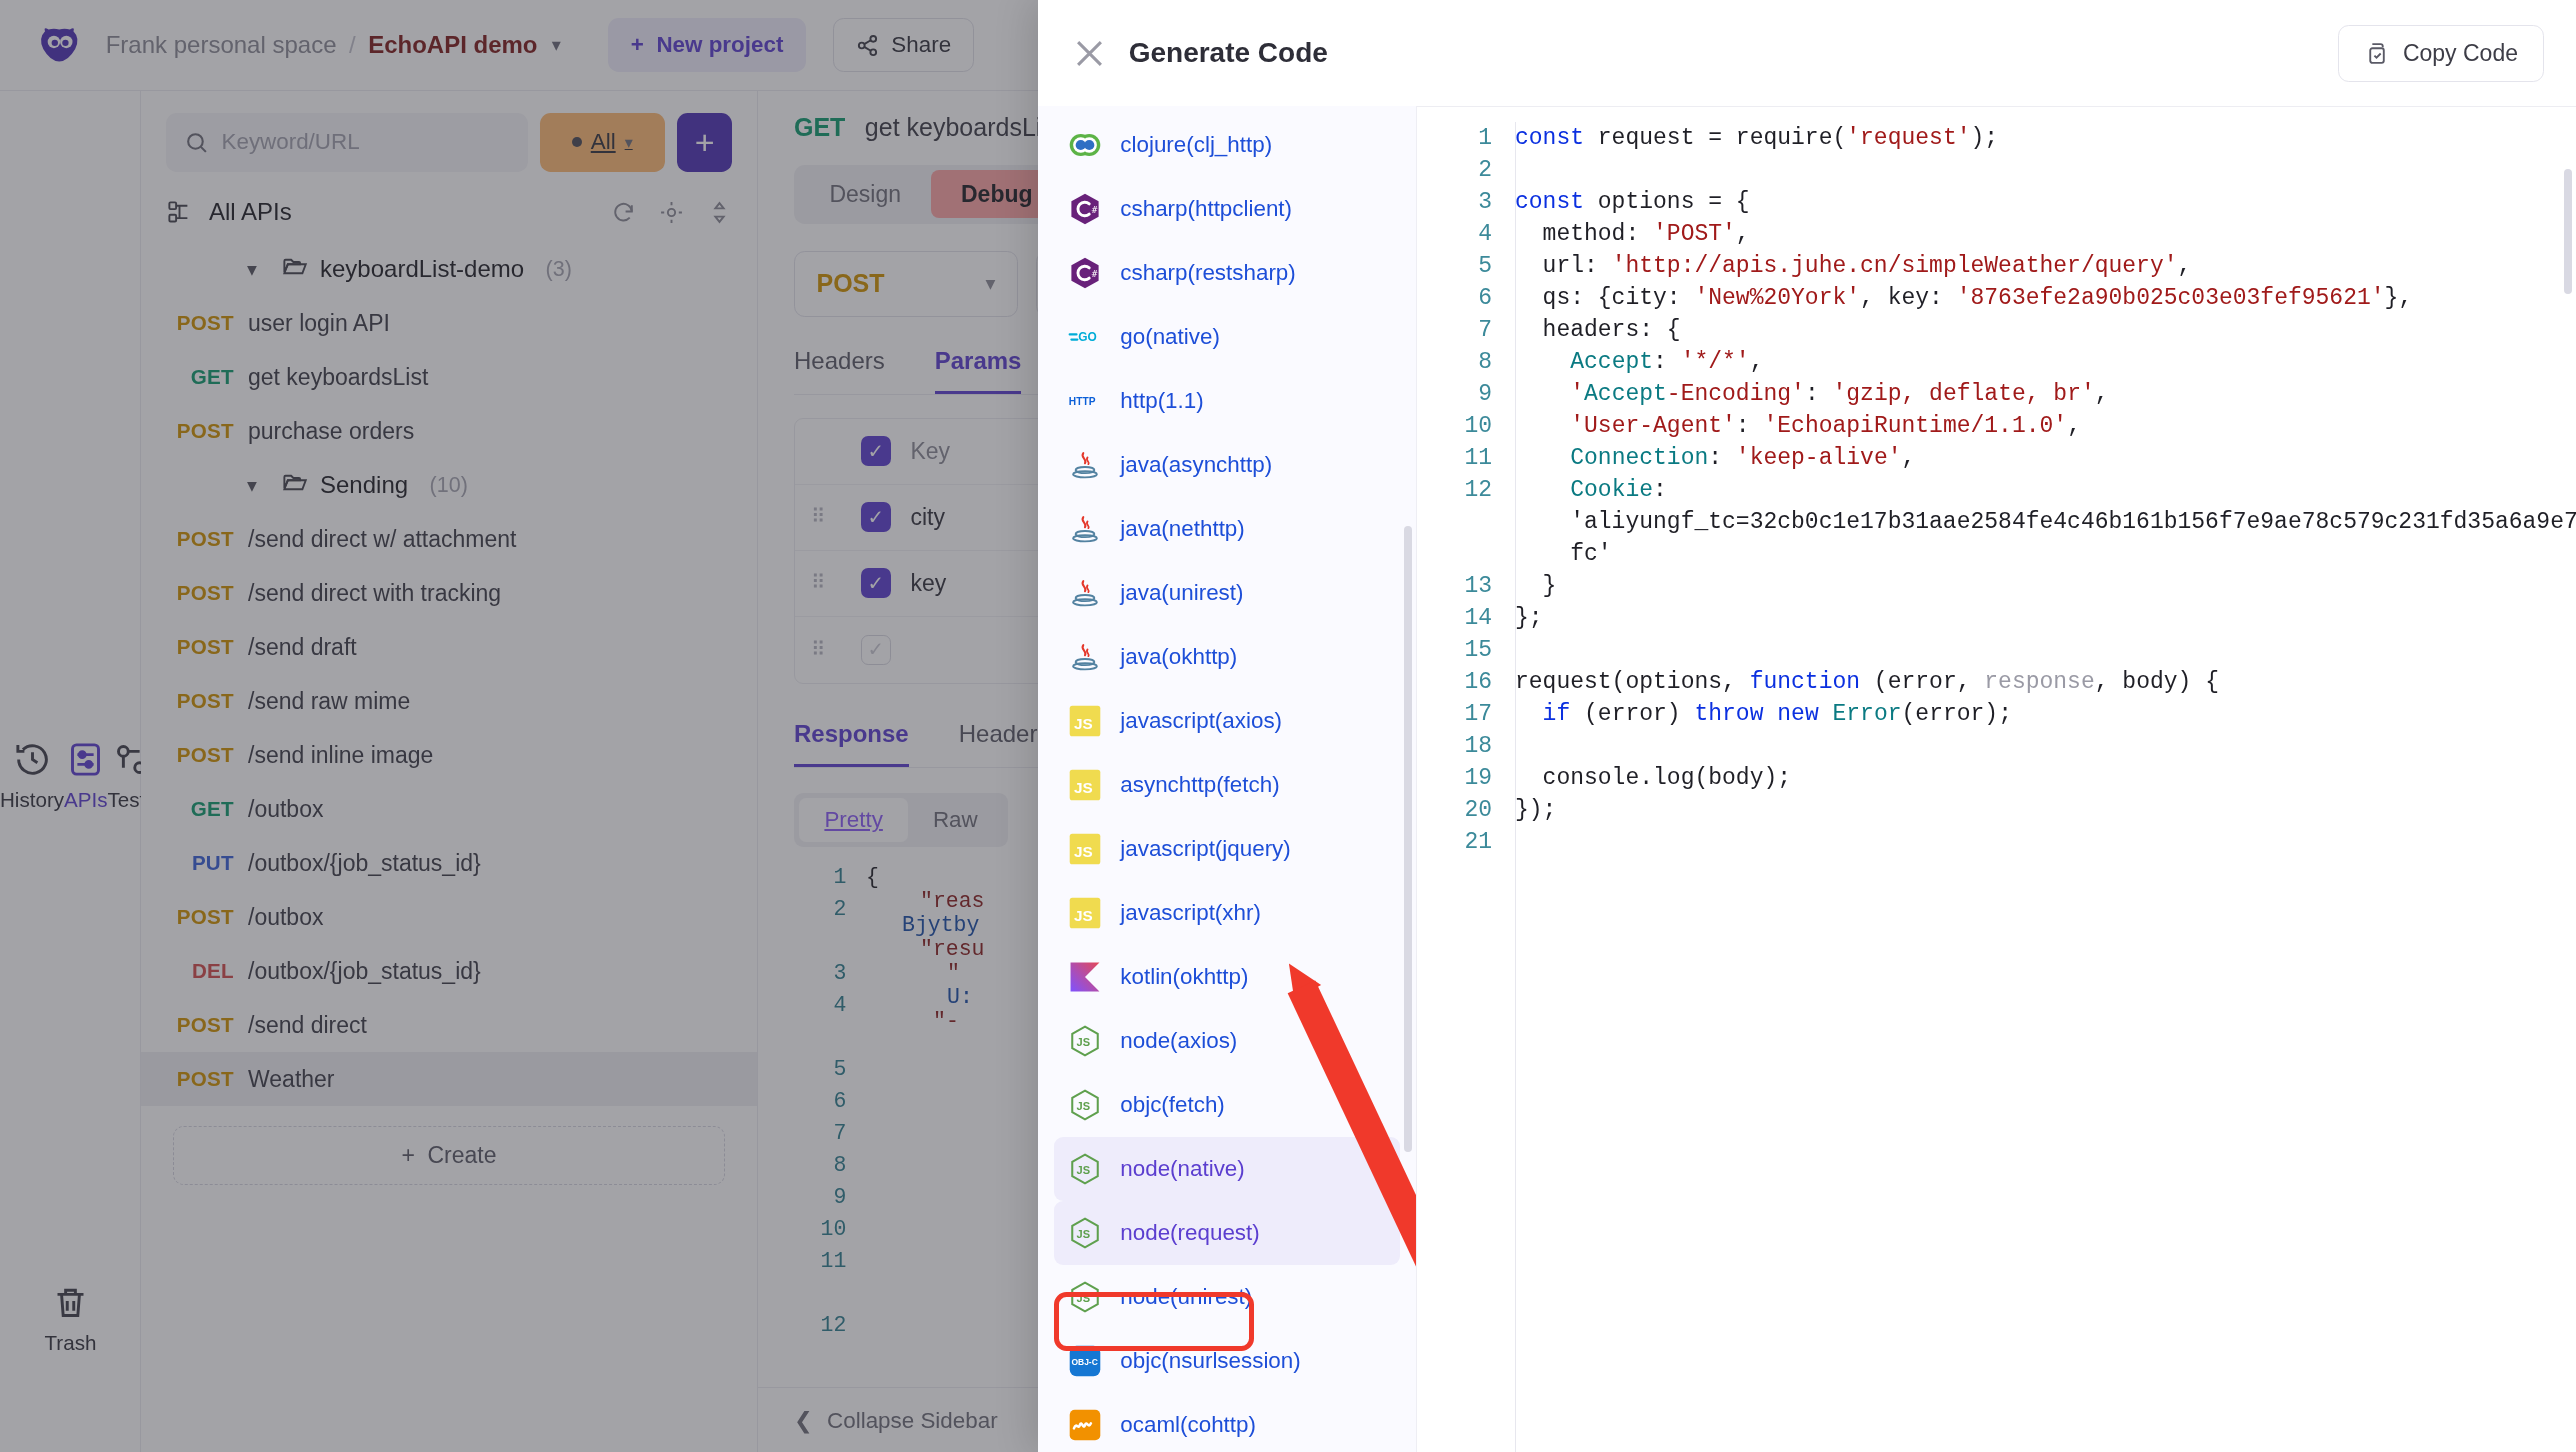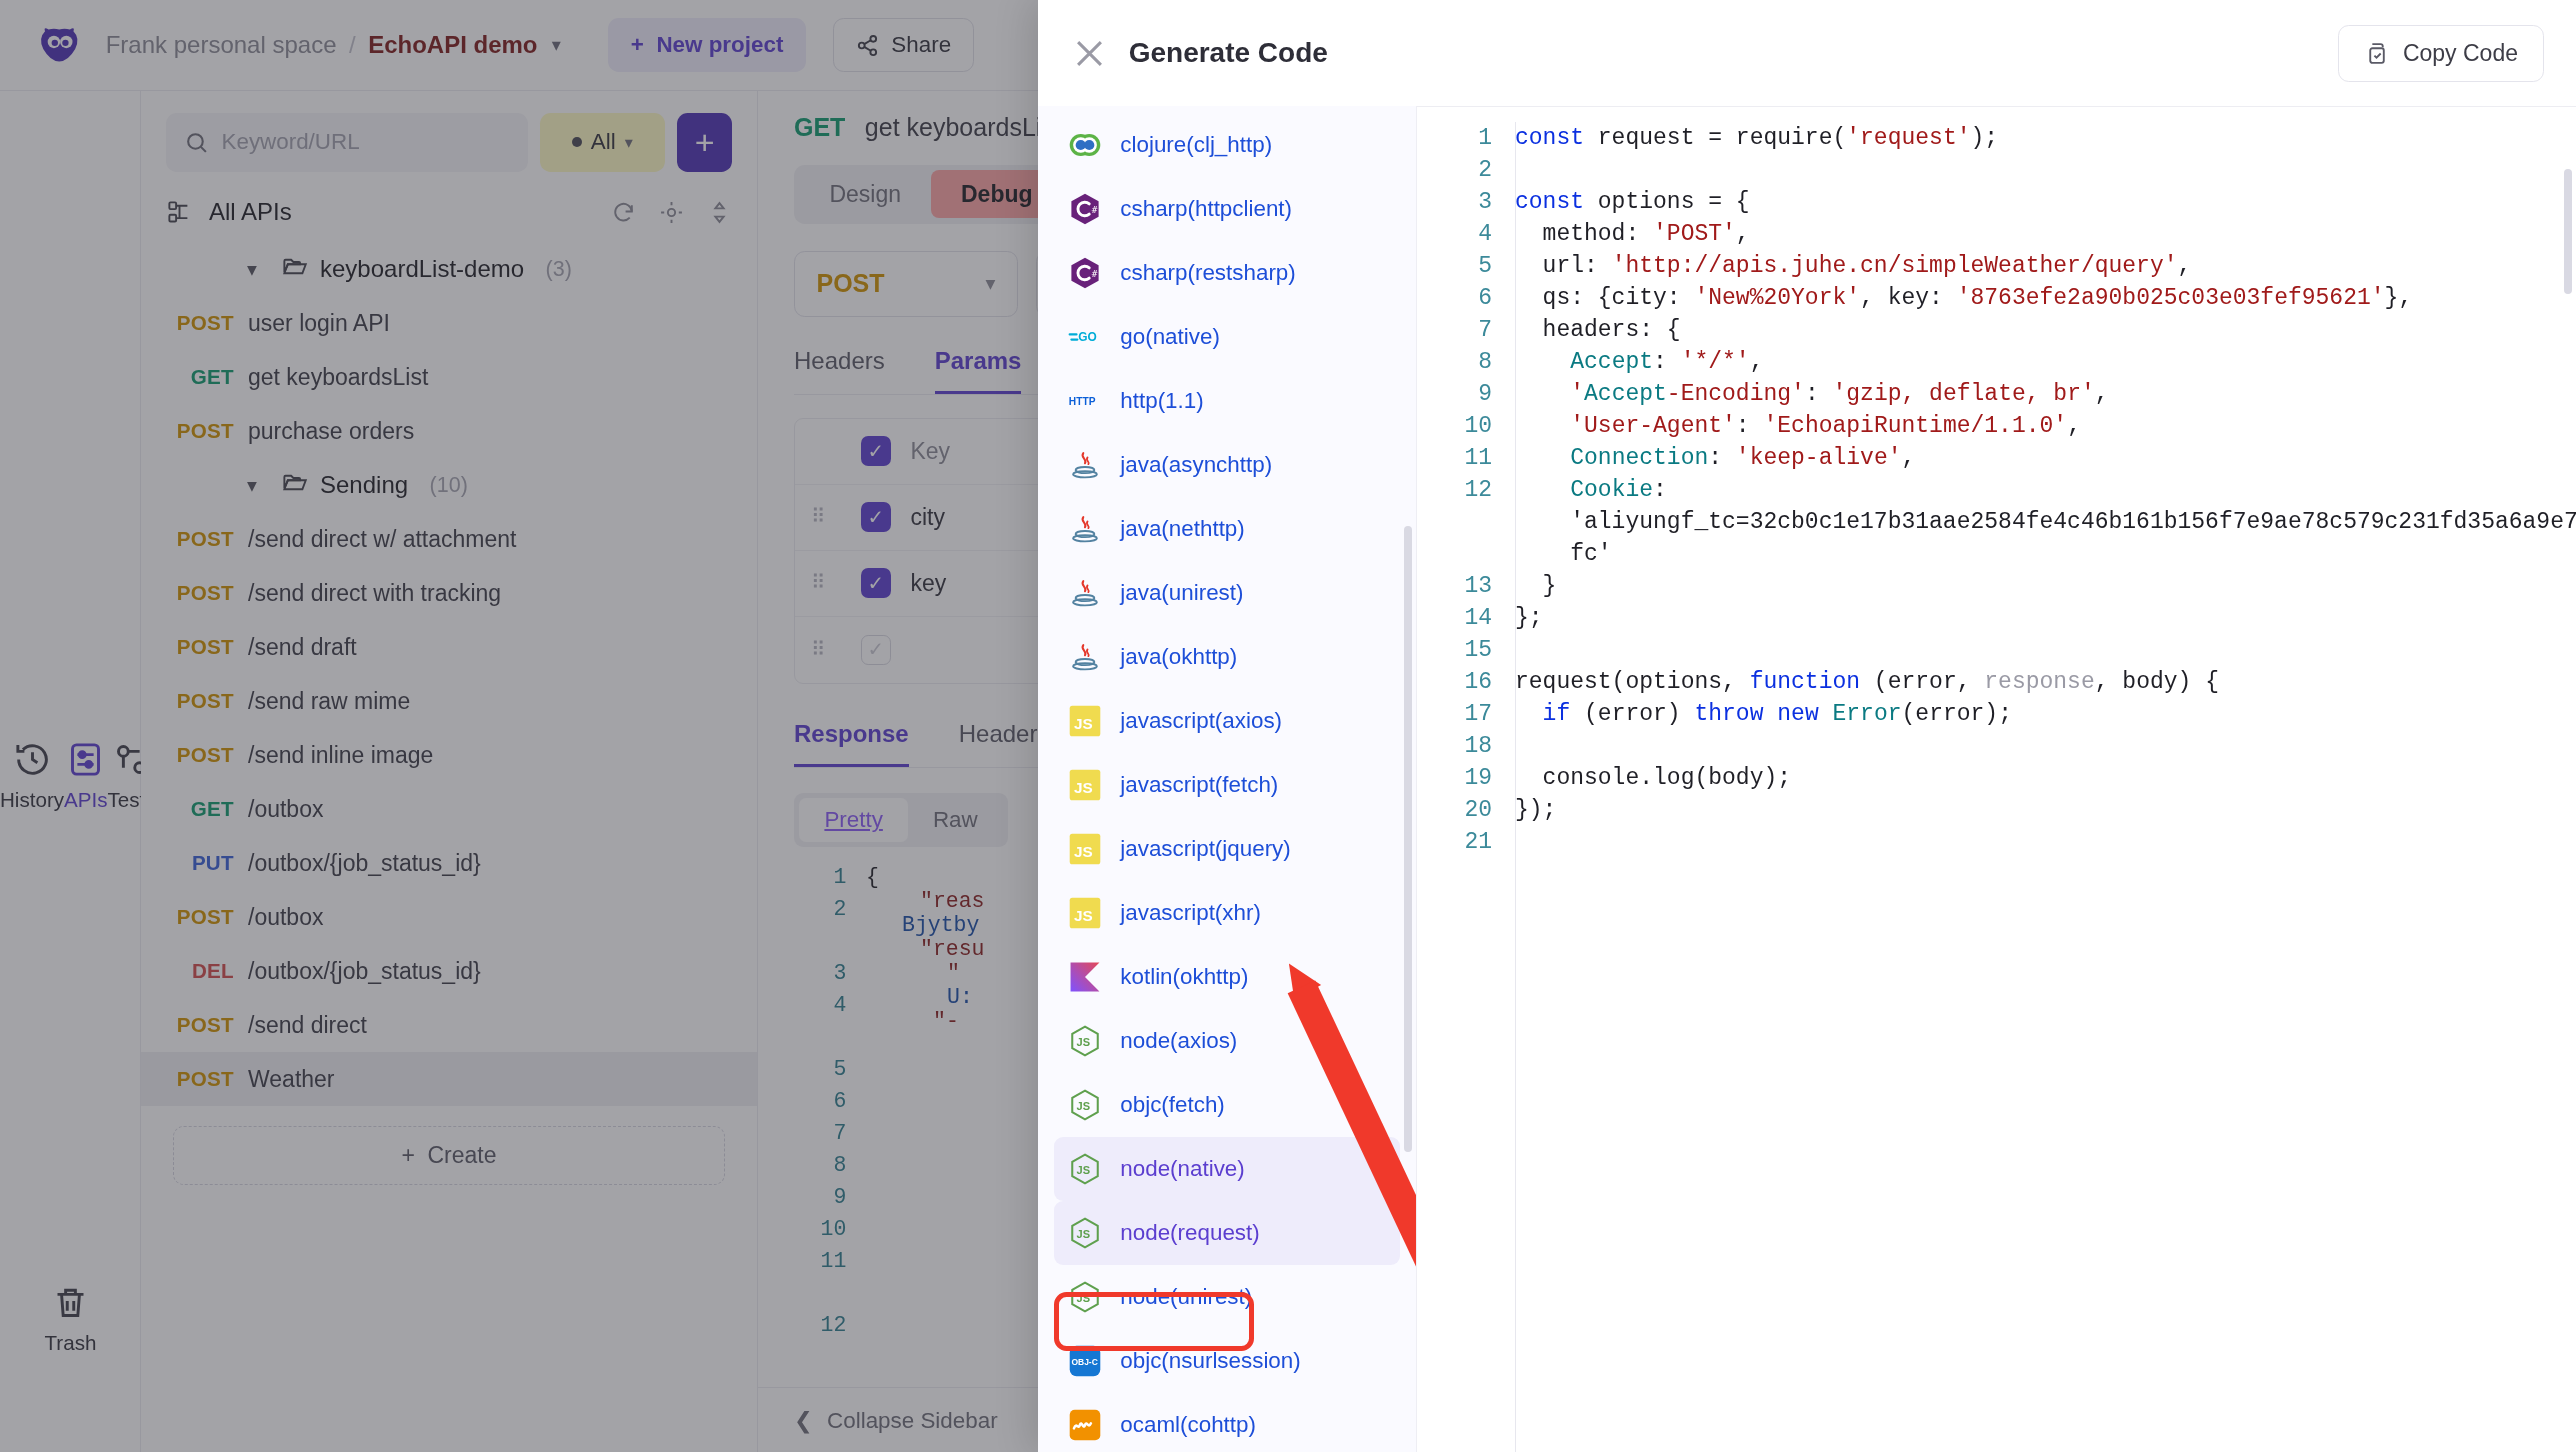--- a/index.html
+++ b/index.html
@@ -68,23 +68,23 @@
   .searchbox {
     flex: 1; height: 59px; background: #f4f4f7; border-radius: 10.7px;
     display: flex; align-items: center; padding: 0 18px; gap: 12.5px;
   }
   .searchbox input {
     border: none; background: transparent; outline: none; flex: 1;
     font-size: 22.4px; color: #33333d; font-family: "Liberation Sans", sans-serif;
   }
   .searchbox input::placeholder { color: #a0a0ad; }
   .allsel {
-    height: 59px; width: 134px; background: #fef9c3; border-radius: 10.7px;
+    height: 59px; width: 134px; background: #fdba74; border-radius: 10.7px;
     display: flex; align-items: center; justify-content: center; gap: 9px;
-    font-size: 22.4px; color: #33333d; cursor: pointer;
+    font-size: 22.4px; color: #33333d; cursor: pointer; text-decoration: underline;
   }
   .dot { width: 9.8px; height: 9.8px; border-radius: 50%; background: #4a4a55; }
   .addbtn {
     width: 59px; height: 59px; border-radius: 10.7px; background: #4e32b5;
     color: #fff; font-size: 34px; display: flex; align-items: center;
     justify-content: center; cursor: pointer; line-height: 1;
   }
   .apisrow {
     display: flex; align-items: center; padding: 16px 25px; gap: 16px;
   }
@@ -670,21 +670,21 @@
               </span>
               <span>javascript(axios)</span>
             </div>
             <div class="langitem">
               <span style="width: 34px; height: 34px; flex-shrink: 0;">
                 <svg class="langicon" viewBox="0 0 40 40" style="font-size:25px">
                   <rect x="2" y="2" width="36" height="36" rx="3" fill="#f0db4f"></rect>
                   <text x="7" y="29" font-size="18" font-weight="bold" fill="#fff" font-family="sans-serif">JS</text>
                 </svg>
               </span>
-              <span>javascript(fetch)</span>
+              <span>asynchttp(fetch)</span>
             </div>
             <div class="langitem">
               <span style="width: 34px; height: 34px; flex-shrink: 0;">
                 <svg class="langicon" viewBox="0 0 40 40" style="font-size:25px">
                   <rect x="2" y="2" width="36" height="36" rx="3" fill="#f0db4f"></rect>
                   <text x="7" y="29" font-size="18" font-weight="bold" fill="#fff" font-family="sans-serif">JS</text>
                 </svg>
               </span>
               <span>javascript(jquery)</span>
             </div>

